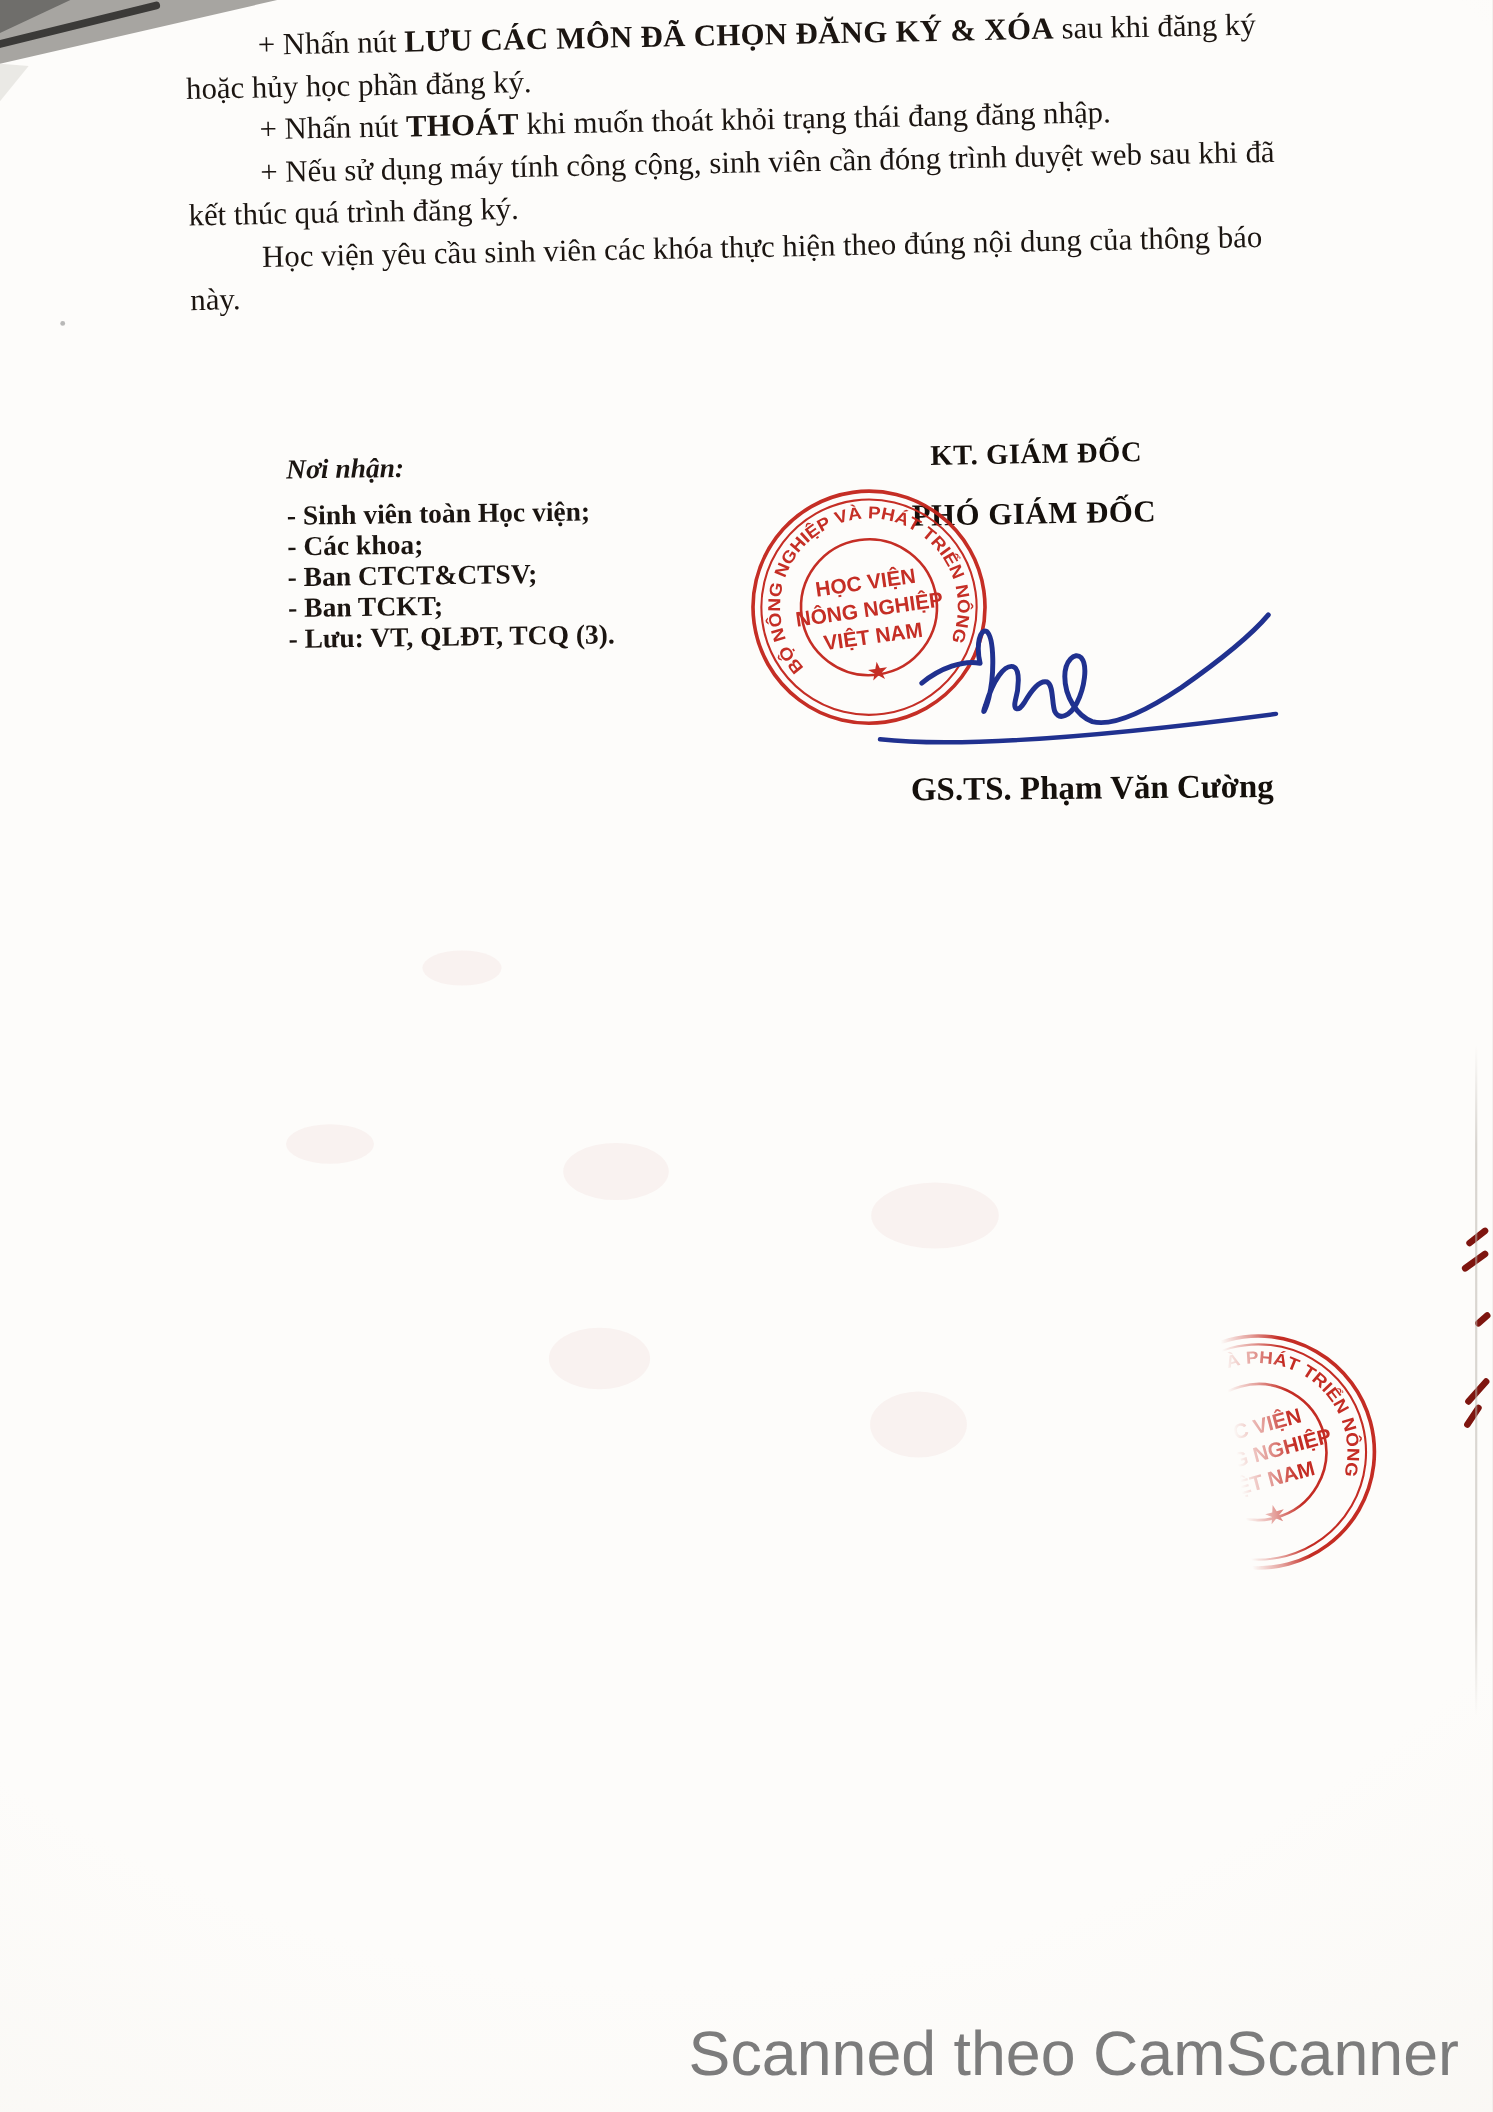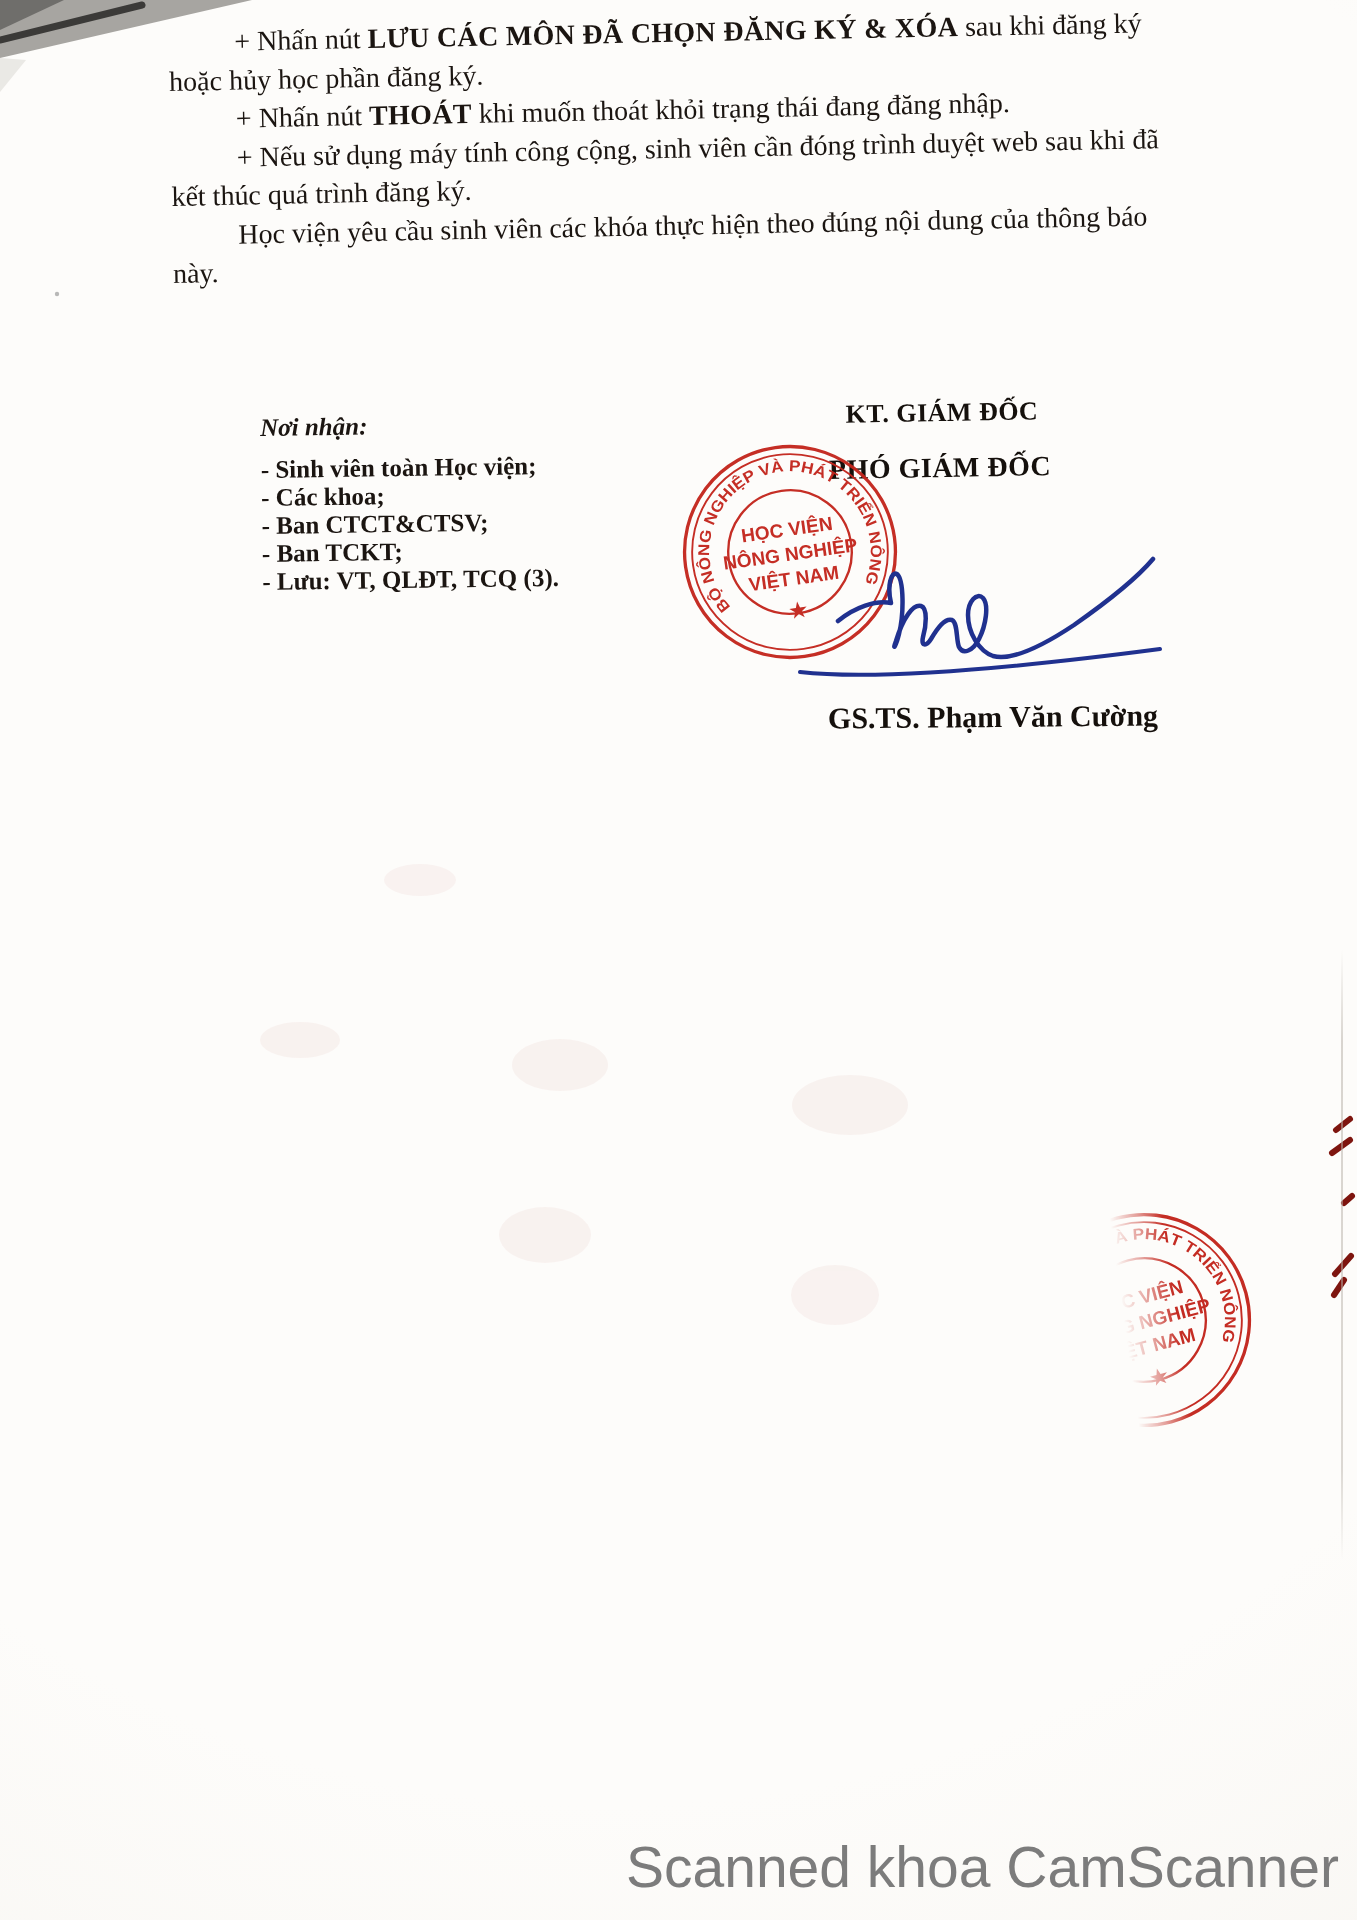--- a/index.html
+++ b/index.html
@@ -173,15 +173,15 @@
       </text>
       <text x="120" y="103" text-anchor="middle" font-size="20" fill="#c3261d">HỌC VIỆN</text>
       <text x="120" y="129" text-anchor="middle" font-size="20" fill="#c3261d">NÔNG NGHIỆP</text>
       <text x="120" y="155" text-anchor="middle" font-size="20" fill="#c3261d">VIỆT NAM</text>
       <text x="120" y="190" text-anchor="middle" font-size="24" fill="#c3261d">★</text>
     </svg>
   </div>
 
   <div class="crease"></div>
 
-  <div class="watermark" style="color: rgb(124, 124, 124);">Scanned khoa CamScanner</div>
+  <div class="watermark" style="color: rgb(124, 124, 124);">Scanned theo CamScanner</div>
 
 </div>
 
 </body></html>

